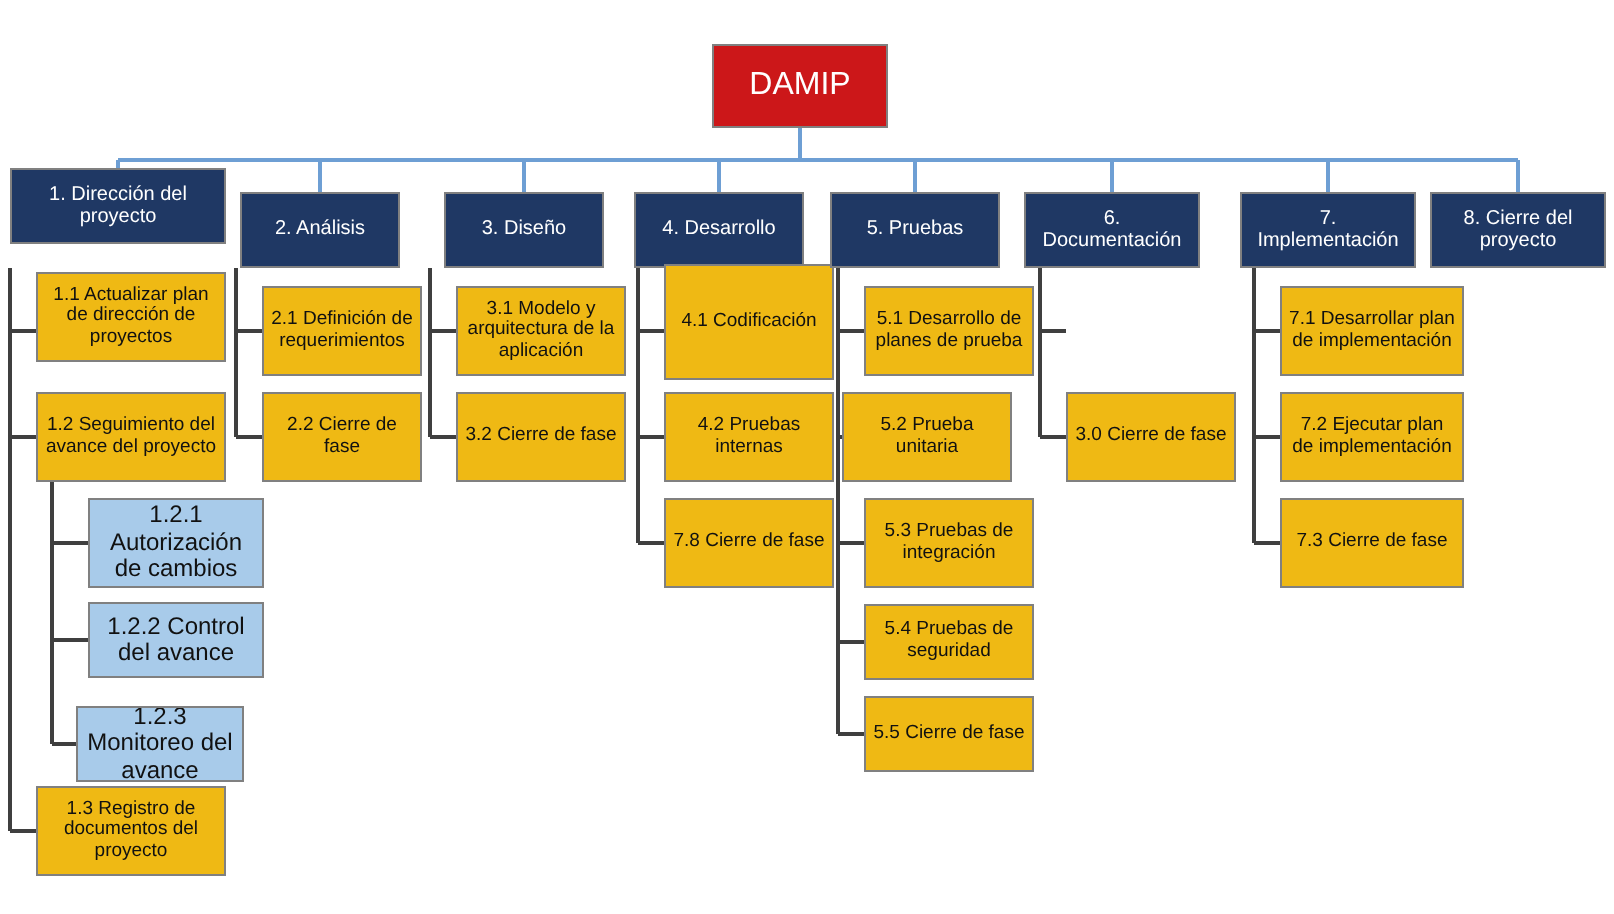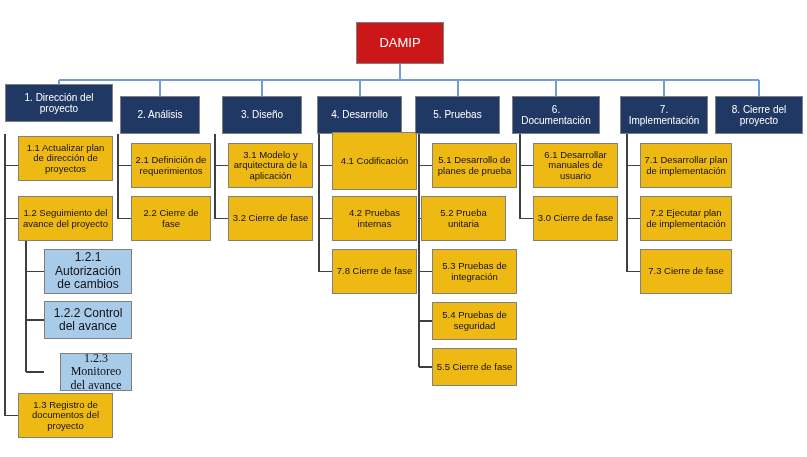--- a/index.html
+++ b/index.html
@@ -35,21 +35,21 @@
     justify-content: center;
     text-align: center;
     line-height: 1.12;
     overflow: hidden;
     padding: 1px 3px;
   }
   .node-root {
     background: #CC1719;
     border: 1px solid #808080;
     color: #ffffff;
-    font-size: 13px;
+    font-size: 16px;
   }
   .node-phase {
     background: #1F3864;
     border: 1px solid #808080;
     color: #ffffff;
     font-size: 10px;
   }
   .node-task {
     background: #EFB914;
     border: 1px solid #808080;
@@ -125,21 +125,21 @@
     </div>
     <div class="node node-task" style="left: 18px; top: 196px; width: 95px; height: 45px;">
       <span class="node-label">1.2 Seguimiento del avance del proyecto</span>
     </div>
     <div class="node node-sub" style="left: 44px; top: 249px; width: 88px; height: 45px;">
       <span class="node-label">1.2.1 Autorización de cambios</span>
     </div>
     <div class="node node-sub" style="left: 44px; top: 301px; width: 88px; height: 38px;">
       <span class="node-label">1.2.2 Control del avance</span>
     </div>
-    <div class="node node-sub" style="left: 60px; top: 353px; width: 72px; height: 38px; font-family: Liberation Serif, serif;">
+    <div class="node node-sub" style="left: 38px; top: 353px; width: 84px; height: 38px;">
       <span class="node-label">1.2.3 Monitoreo del avance</span>
     </div>
     <div class="node node-task" style="left: 18px; top: 393px; width: 95px; height: 45px;">
       <span class="node-label">1.3 Registro de documentos del proyecto</span>
     </div>
     <div class="node node-phase" style="left: 120px; top: 96px; width: 80px; height: 38px;">
       <span class="node-label">2. Análisis</span>
     </div>
     <div class="node node-task" style="left: 131px; top: 143px; width: 80px; height: 45px;">
       <span class="node-label">2.1 Definición de requerimientos</span>
@@ -181,23 +181,20 @@
       <span class="node-label">5.3 Pruebas de integración</span>
     </div>
     <div class="node node-task" style="left: 432px; top: 302px; width: 85px; height: 38px;">
       <span class="node-label">5.4 Pruebas de seguridad</span>
     </div>
     <div class="node node-task" style="left: 432px; top: 348px; width: 85px; height: 38px;">
       <span class="node-label">5.5 Cierre de fase</span>
     </div>
     <div class="node node-phase" style="left: 512px; top: 96px; width: 88px; height: 38px;">
       <span class="node-label">6. Documentación</span>
-    </div>
-    <div class="node node-task" style="left: 533px; top: 143px; width: 85px; height: 45px;">
-      <span class="node-label">6.1 Desarrollar manuales de usuario</span>
     </div>
     <div class="node node-task" style="left: 533px; top: 196px; width: 85px; height: 45px;">
       <span class="node-label">3.0 Cierre de fase</span>
     </div>
     <div class="node node-phase" style="left: 620px; top: 96px; width: 88px; height: 38px;">
       <span class="node-label">7. Implementación</span>
     </div>
     <div class="node node-task" style="left: 640px; top: 143px; width: 92px; height: 45px;">
       <span class="node-label">7.1 Desarrollar plan de implementación</span>
     </div>

